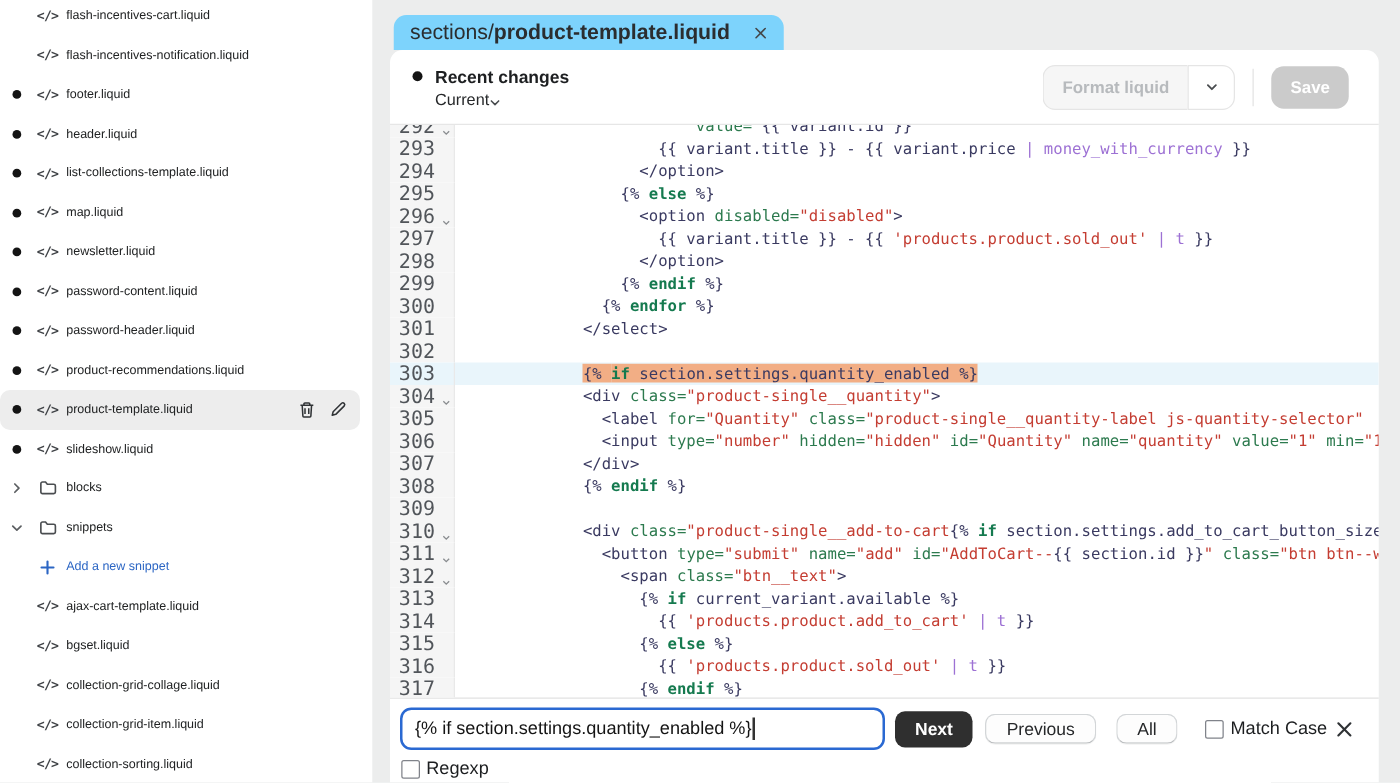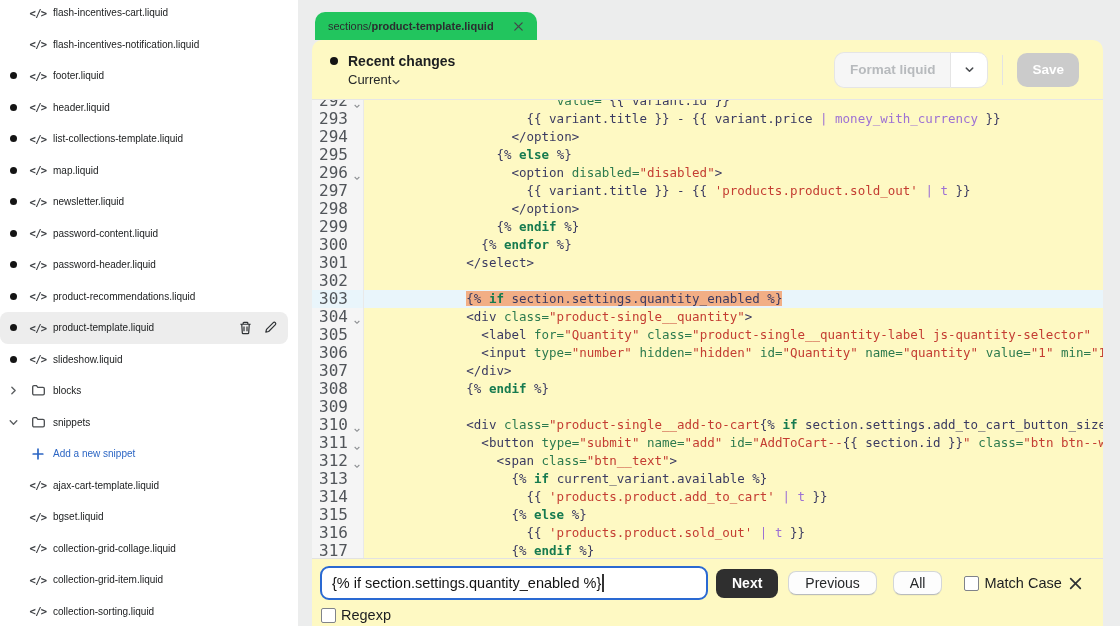--- a/index.html
+++ b/index.html
@@ -19,26 +19,26 @@
   .fi-code { font-family:"DejaVu Sans Mono", monospace; font-size:10.5px; font-weight:bold;
              letter-spacing:-0.6px; color:#3f4246; }
   .sb-label { margin-left:3px; font-size:10px; color:#202223; white-space:nowrap; }
   .sb-row.link .sb-label { color:#2c66c4; }
   .sb-actions { position:absolute; right:10px; top:0; height:100%; display:flex; align-items:center; gap:10px; }
   .sb-actions span { display:flex; align-items:center; }
 
   
   .main { flex:1; position:relative; background:#eceded; height:626px; }
   .tab-row { height:40px; padding-left:17px; display:flex; align-items:flex-end; }
-  .tab { background:#22c55e; border-radius:10px 10px 0 0; height:28px; padding:0 13px;
-         display:flex; align-items:center; font-size:11px; color:#2b2d2f; }
+  .tab { background:#7dd3fc; border-radius:10px 10px 0 0; height:28px; padding:0 13px;
+         display:flex; align-items:center; font-size:17px; color:#2b2d2f; }
   .tab b { font-weight:700; }
   .tab .tab-close { margin-left:19px; display:flex; align-items:center; cursor:pointer; }
 
-  .card { position:absolute; left:14px; right:17px; top:40px; bottom:0; background:#fef9c3;
+  .card { position:absolute; left:14px; right:17px; top:40px; bottom:0; background:#ffffff;
           border-radius:10px 10px 0 0; display:flex; flex-direction:column; }
 
   
   .toolbar { height:60px; flex:none; border-bottom:1px solid #e6e6e6; display:flex; align-items:center; }
   .tb-left { padding-left:18px; }
   .rc-row { display:flex; align-items:center; gap:10px; }
   .rc-dot { width:8px; height:8px; border-radius:50%; background:#141414; }
   .rc-label { font-size:14px; font-weight:600; color:#1d1f21; }
   .version { margin-left:18px; margin-top:3px; display:flex; align-items:flex-end; gap:0;
              font-size:13px; color:#26282a; cursor:pointer; }

